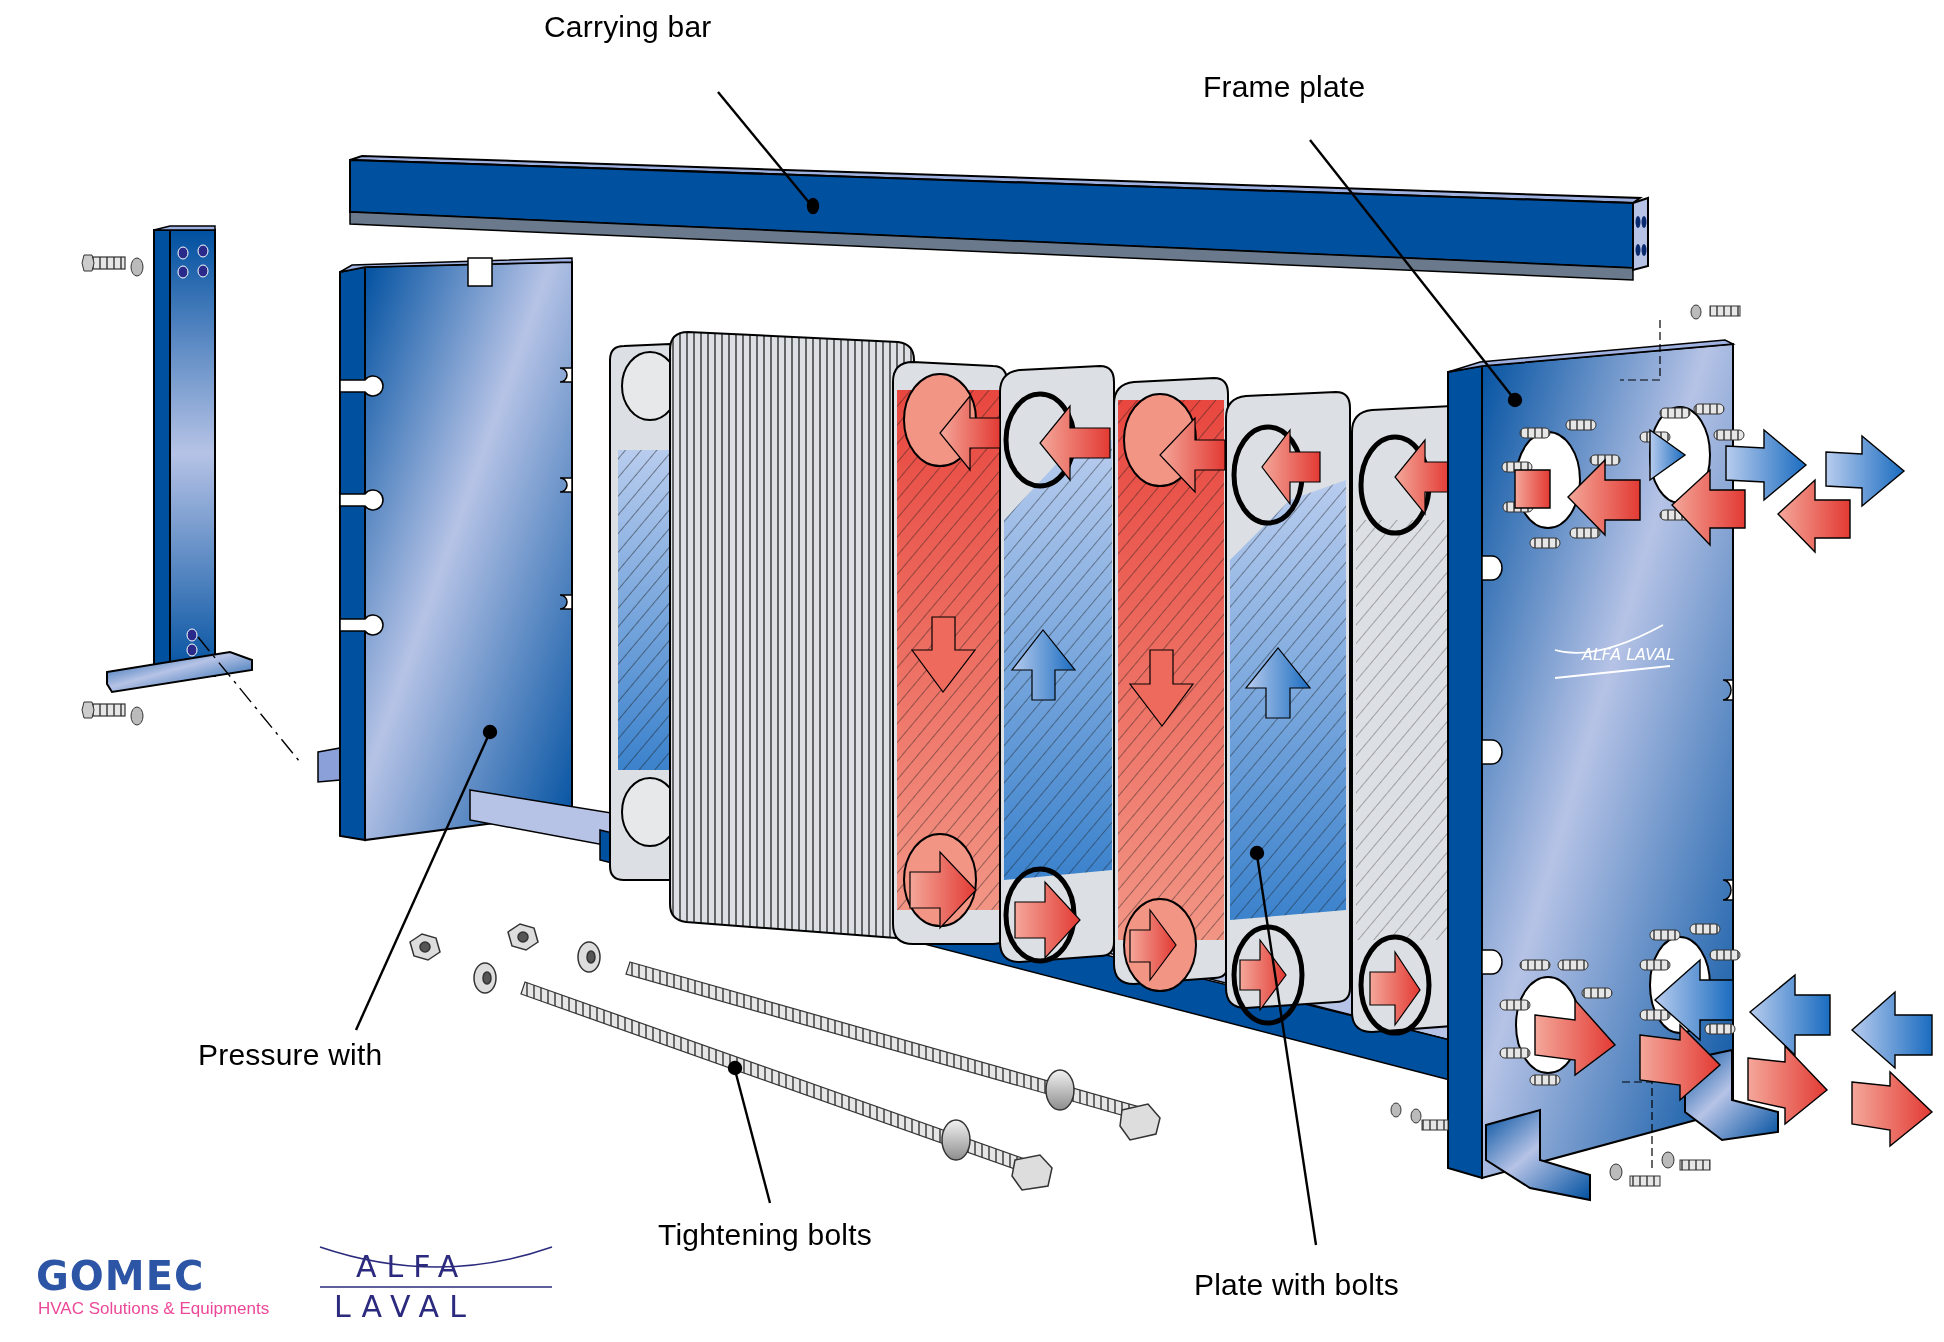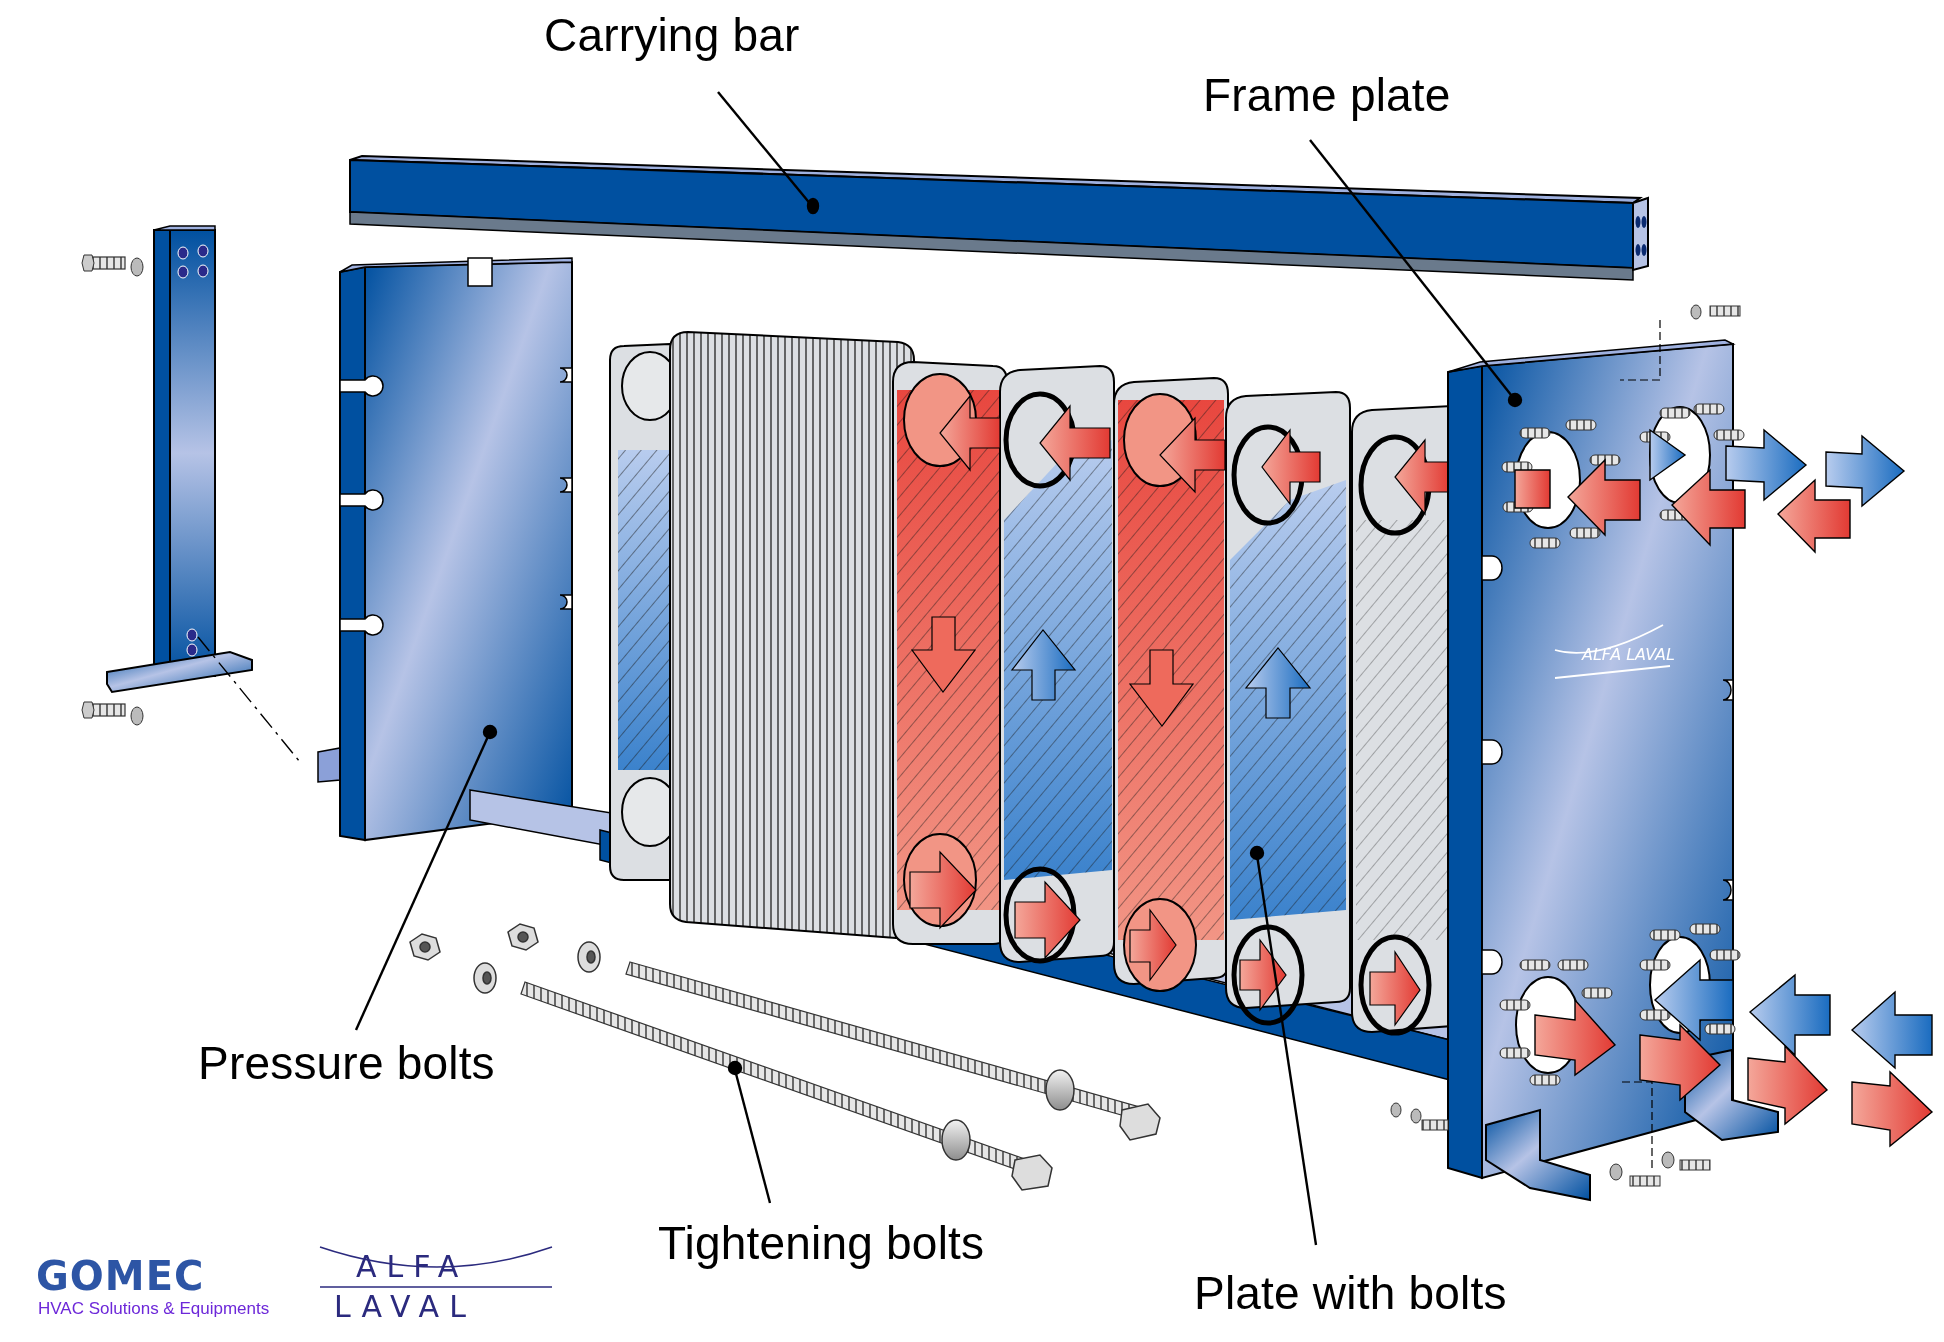--- a/index.html
+++ b/index.html
@@ -1,25 +1,25 @@
 <!DOCTYPE html>
 <html><head>
 <meta charset="utf-8">
 <style>
   html, body { margin: 0; padding: 0; background: #ffffff; }
   body { width: 1944px; height: 1342px; position: relative; overflow: hidden;
          font-family: "Liberation Sans", sans-serif; }
   #diagram { position: absolute; left: 0; top: 0; width: 1944px; height: 1342px; }
   .label { position: absolute; font-family: "Liberation Sans", sans-serif;
-           font-size: 46px; color: #000; white-space: nowrap; line-height: 1; letter-spacing: 0.2px; }
+           font-size: 30px; color: #000; white-space: nowrap; line-height: 1; letter-spacing: 0.2px; }
   .logo-gomec { position: absolute; left: 36px; top: 1255px; width: 245px; height: 70px; text-align: center; }
   .gomec-word { position: absolute; left: 0; top: 0; font-family: "DejaVu Sans", sans-serif;
                 font-weight: bold; font-size: 40px; color: #2D55A5; letter-spacing: 1px; line-height: 42px; }
   .gomec-tag { position: absolute; left: 2px; top: 44px; font-family: "Liberation Sans", sans-serif;
-               font-size: 17px; color: #6d28d9; white-space: nowrap; }
+               font-size: 17px; color: #ec4899; white-space: nowrap; }
   .logo-alfa { position: absolute; left: 318px; top: 1243px; width: 240px; height: 80px; }
 </style>
 </head>
 <body>
 
 <svg id="diagram" viewBox="0 0 1944 1342" xmlns="http://www.w3.org/2000/svg">
   <defs>
     <linearGradient id="gFrame" x1="0" y1="0" x2="1" y2="1">
       <stop offset="0" stop-color="#0050A0"></stop>
       <stop offset="0.45" stop-color="#B6C3E6"></stop>
@@ -319,21 +319,21 @@
     <circle cx="490" cy="732" r="6"></circle>
     <line x1="770" y1="1203" x2="735" y2="1070"></line>
     <circle cx="735" cy="1068" r="6"></circle>
     <line x1="1316" y1="1245" x2="1257" y2="855"></line>
     <circle cx="1257" cy="853" r="6"></circle>
   </g>
 </svg>
 
 <div class="label" style="left:544px; top:12px;">Carrying bar</div>
 <div class="label" style="left:1162px; top:72px;margin-left:41px;">Frame plate</div>
-<div class="label" style="left:198px; top:1040px;">Pressure bolts</div>
+<div class="label" style="left:198px; top:1040px;">Pressure with</div>
 <div class="label" style="left:610px; top:1220px;margin-left:48px;">Tightening bolts</div>
 <div class="label" style="left:1194px; top:1270px;">Plate with bolts</div>
 
 <div class="logo-gomec">
   <div class="gomec-word">GOMEC</div>
   <div class="gomec-tag">HVAC Solutions &amp; Equipments</div>
 </div>
 
 <svg class="logo-alfa" viewBox="0 0 240 80" xmlns="http://www.w3.org/2000/svg">
   <path d="M2,4 q118,40 232,0" fill="none" stroke="#2B2A7E" stroke-width="1.5"></path>

